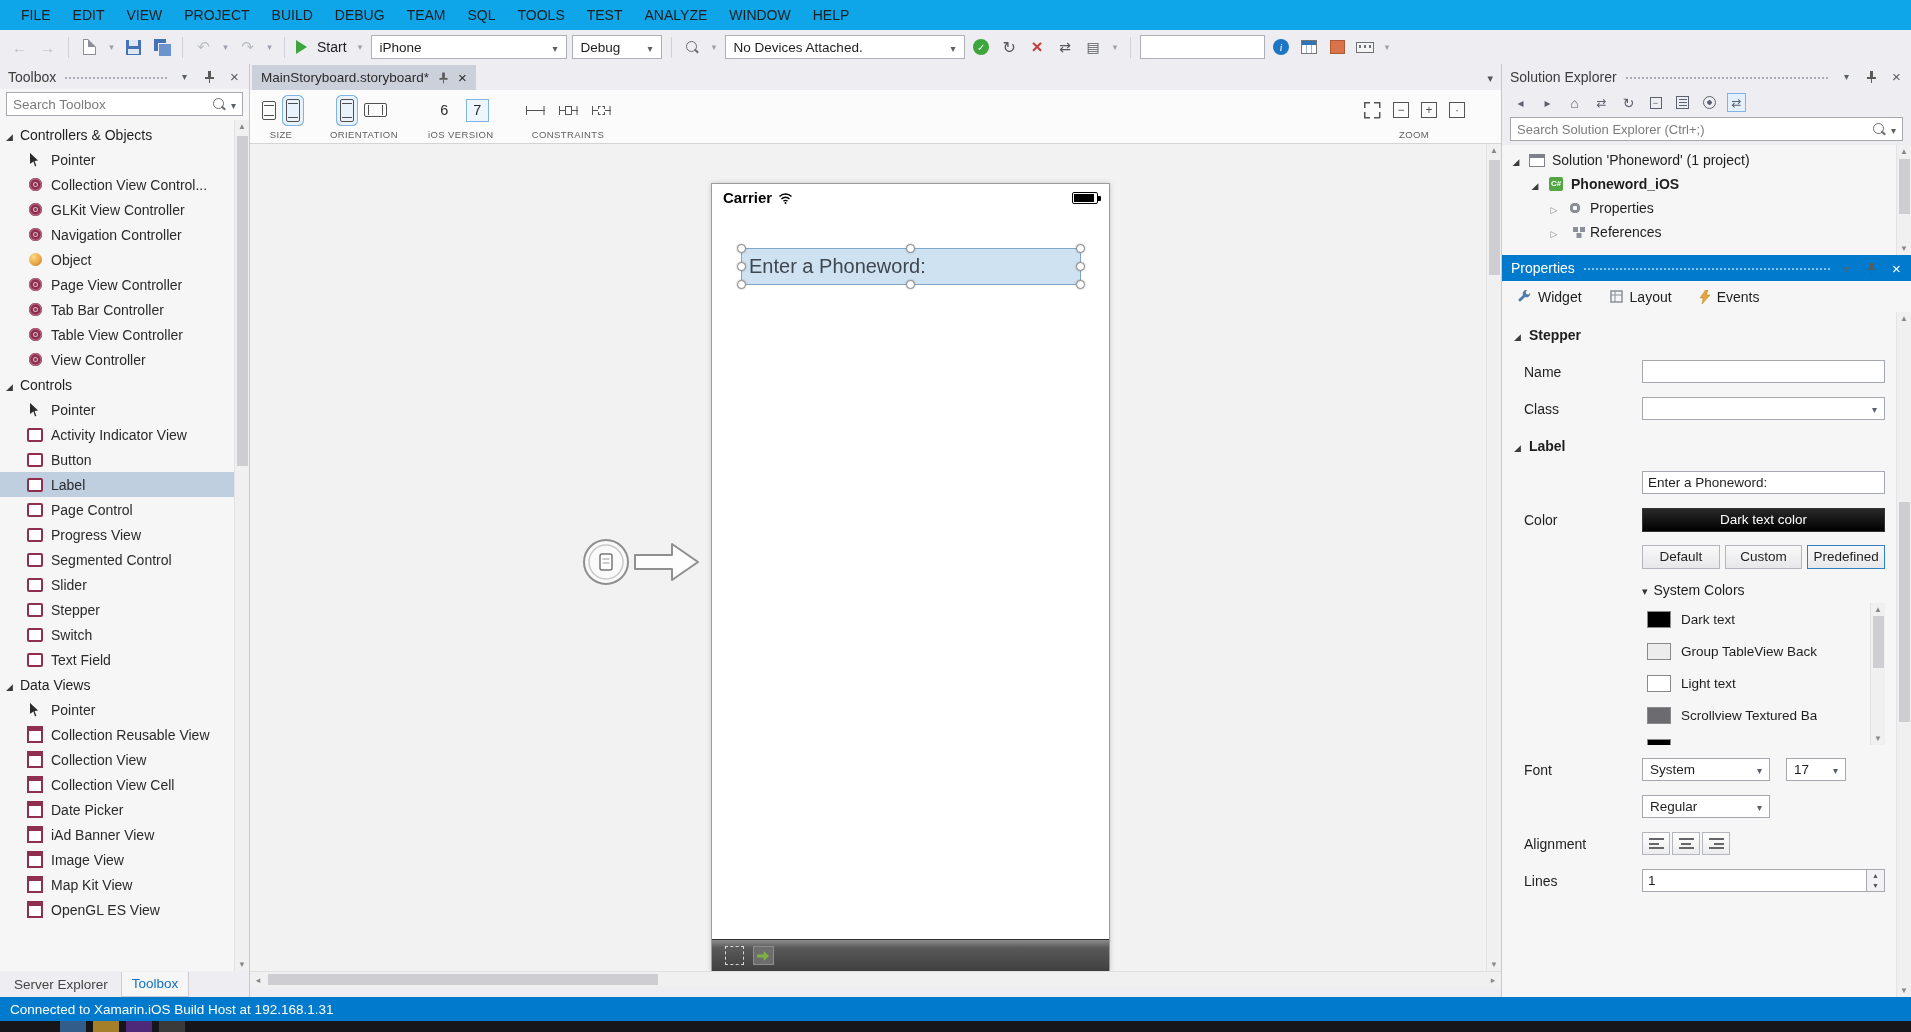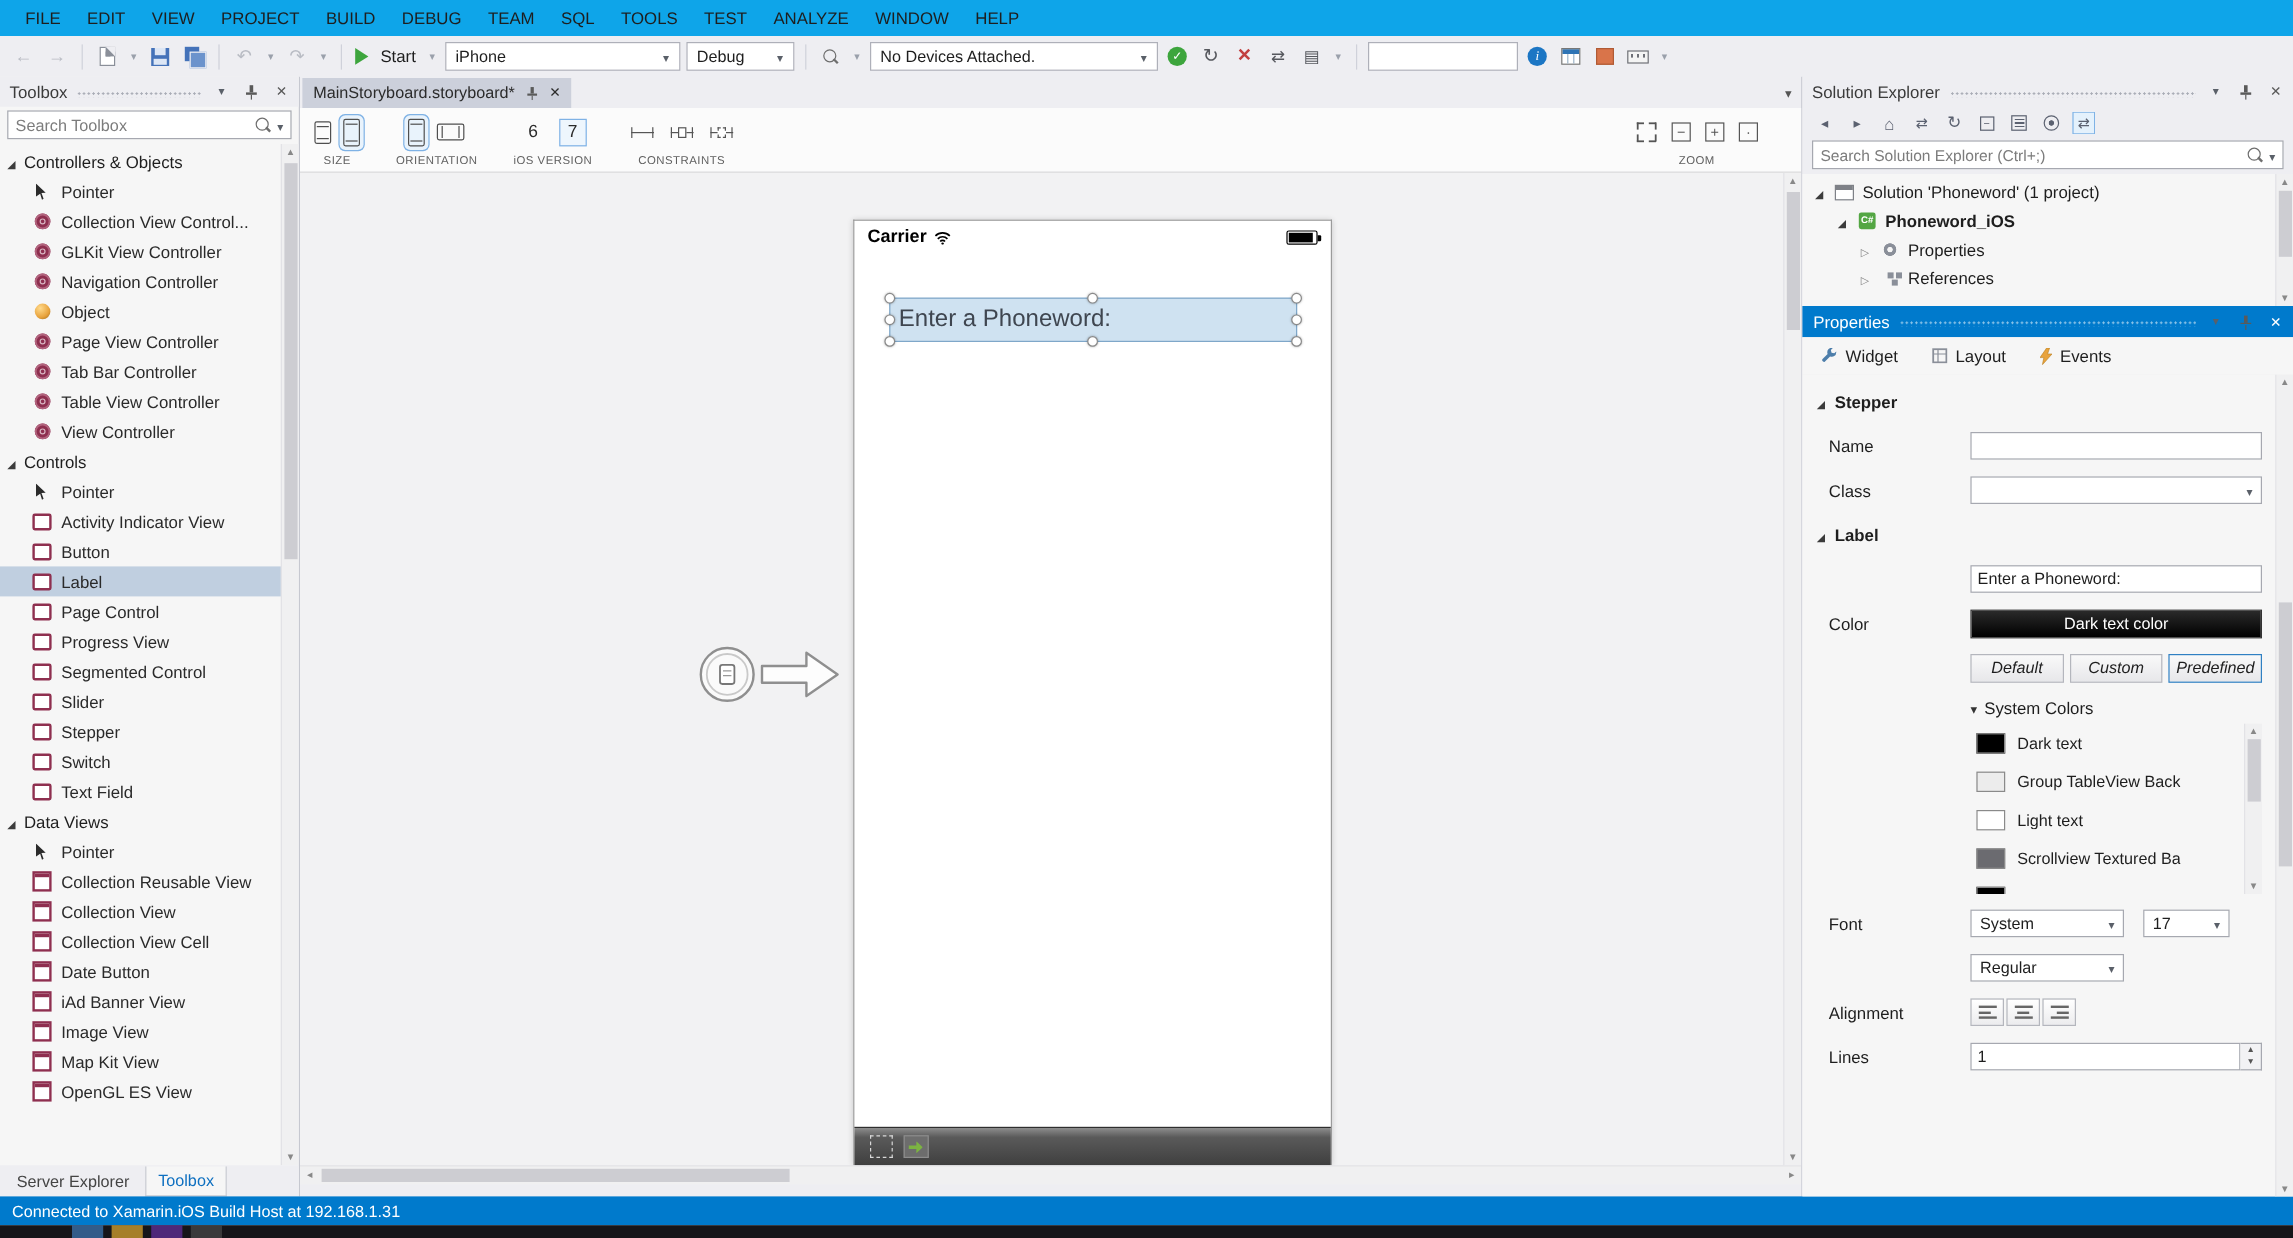--- a/index.html
+++ b/index.html
@@ -202,24 +202,24 @@
   .props-tabs { height:31px; flex:none; display:flex; align-items:center; gap:28px; padding:0 16px; background:#f6f6f6; }
   .ptab { display:flex; align-items:center; gap:7px; font-size:14px; color:#1e1e1e; }
   .prop-scroll { flex:1; position:relative; background:#f6f6f6; overflow:hidden; padding:4px 0 0 0; }
   .prop-inner { padding-right:15px; }
   .prop-section { height:37px; display:flex; align-items:center; gap:8px; padding-left:12px; font-weight:bold; font-size:14px; }
   .prop-row { min-height:37px; display:flex; align-items:center; padding:0 11px 0 22px; }
   .prop-label { width:118px; flex:none; font-size:14px; color:#1e1e1e; }
   .prop-input { flex:1; min-width:0; height:23px; border:1px solid #a6a8b0; background:#fff; font:13.5px "Liberation Sans",sans-serif; padding:0 5px; color:#1e1e1e; outline:none; }
   .combo2 { flex:1; min-width:0; height:23px; border:1px solid #a6a8b0; background:#fff; display:flex; align-items:center; padding:0 2px 0 7px; font-size:13.5px; color:#1e1e1e; }
   .combo2.fixed140 { flex:none; width:128px; }
-  .combo2.fixed72 { flex:none; width:72px; }
+  .combo2.fixed72 { flex:none; width:60px; }
   .combo2.fixed128 { flex:none; width:128px; }
   .color-btn { flex:1; height:24px; background:linear-gradient(#2a2a2a,#000); border:1px solid #333; color:#fff; display:flex; align-items:center; justify-content:center; font-size:13.5px; }
-  .ctabs { display:flex; gap:5px; flex:1;font-style:italic; }
+  .ctabs { display:flex; gap:5px; flex:1; }
   .ctab { flex:1; height:24px; background:linear-gradient(#f9f9f9,#e7e7ea); border:1px solid #b4b6bd; display:flex; align-items:center; justify-content:center; font-size:13.5px; white-space:nowrap; overflow:hidden; }
   .ctab.selected { border:1px solid #2f80c3; }
   .sys { margin:2px 11px 6px 140px; }
   .sys-header { height:26px; display:flex; align-items:center; gap: 6px; font-size:14px; }
   .sys-header .sch::before { content:"▾"; font-size:11px; color:#333; }
   .sys-body { position:relative; height:142px; overflow:hidden; padding-left:5px; }
   .sys-row { height:32px; display:flex; align-items:center; gap:10px; }
   .sys-swatch { width:24px; height:17px; border:1px solid #8a8a8a; flex:none; }
   .sys-name { font-size:13.5px; white-space:nowrap; overflow:hidden; }
   .abtn { width:28px; height:23px; border:1px solid #b4b6bd; background:linear-gradient(#fff,#ececee); display:flex; align-items:center; justify-content:center; margin-right:2px; flex:none; }
@@ -483,21 +483,21 @@
     <span class="tb-label">Collection View</span>
   </div>
 
   <div class="tb-item">
     <span class="tb-ic" data-icon="dataview"></span>
     <span class="tb-label">Collection View Cell</span>
   </div>
 
   <div class="tb-item">
     <span class="tb-ic" data-icon="dataview"></span>
-    <span class="tb-label">Date Button</span>
+    <span class="tb-label">Date Picker</span>
   </div>
 
   <div class="tb-item">
     <span class="tb-ic" data-icon="dataview"></span>
     <span class="tb-label">iAd Banner View</span>
   </div>
 
   <div class="tb-item">
     <span class="tb-ic" data-icon="dataview"></span>
     <span class="tb-label">Image View</span>

